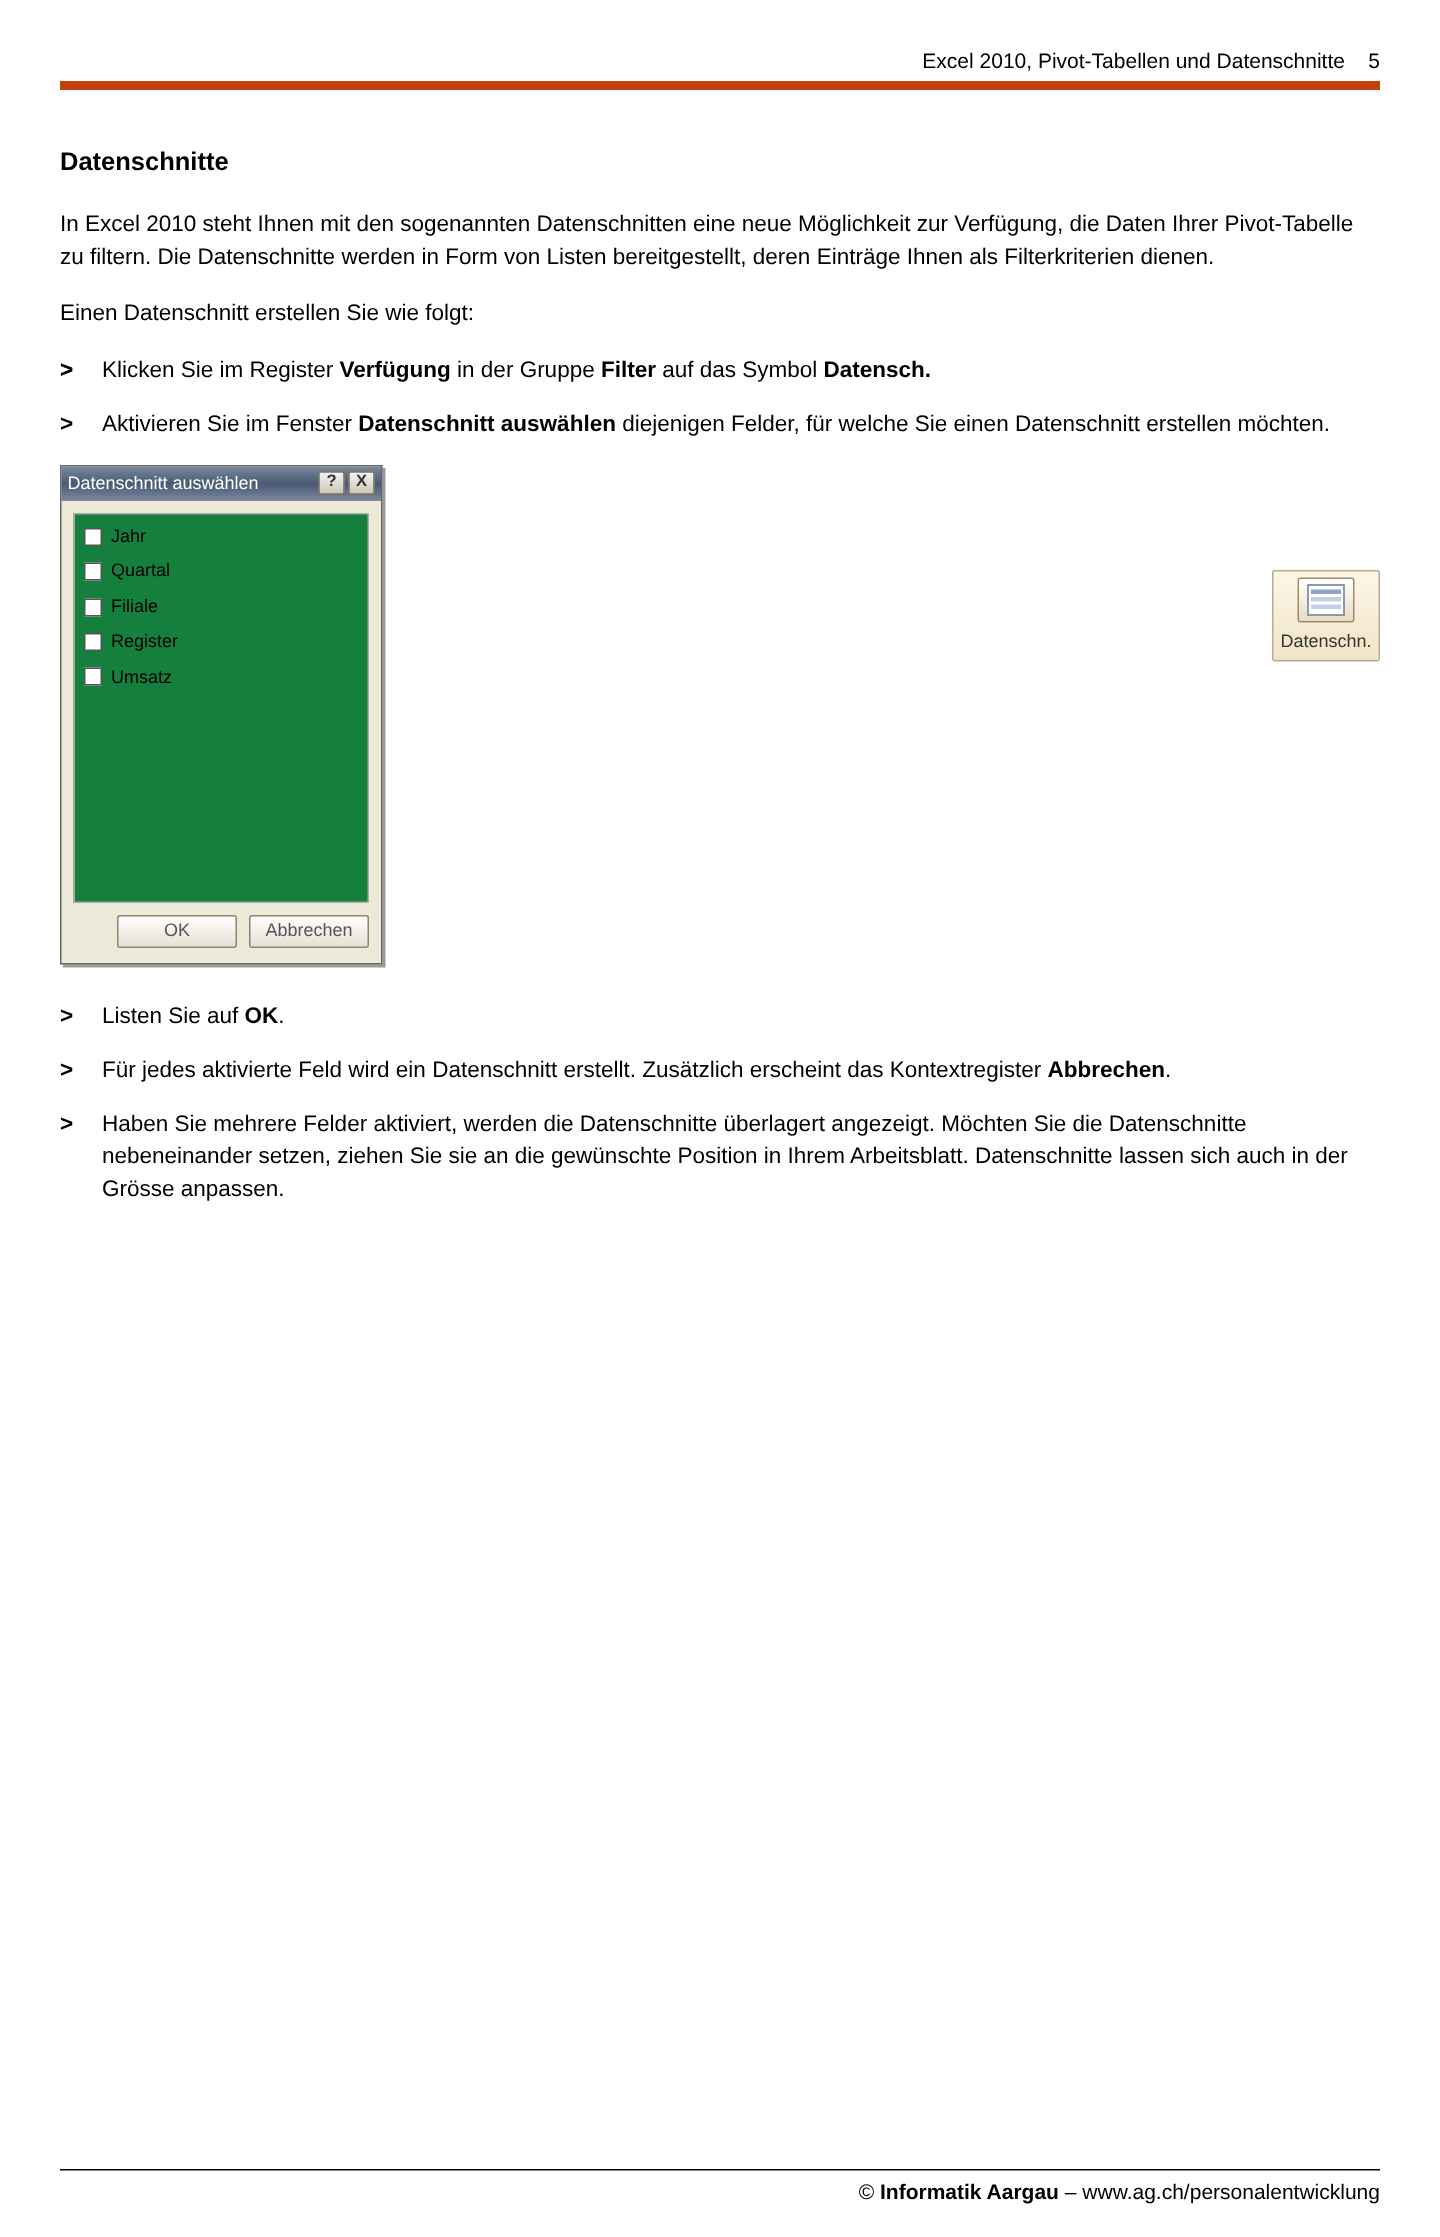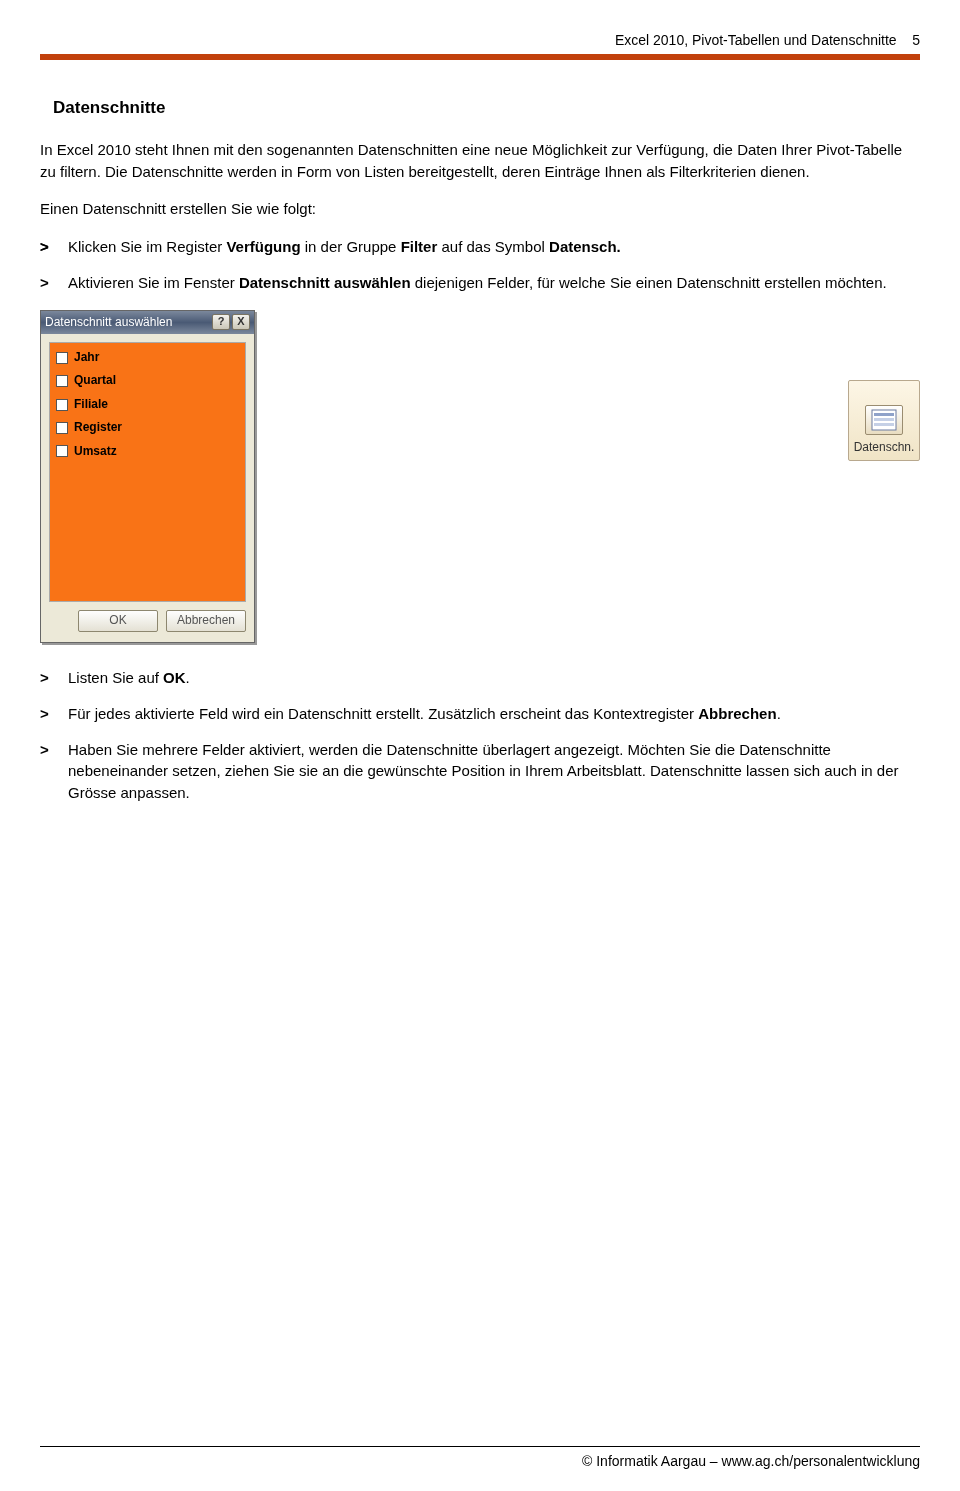--- a/index.html
+++ b/index.html
@@ -19,40 +19,39 @@
     text-align: right;
     font-size: 14px;
     border-bottom: 6px solid #c2410c;
     padding-bottom: 4px;
     margin-bottom: 36px;
   }
   .section-title {
     font-weight: bold;
     font-size: 17px;
     margin-bottom: 18px;
-    margin-left: 13px;
   }
   .para { margin-bottom: 16px; }
   .list { list-style: none; padding: 0; margin: 0 0 16px 0; }
   .list li { position: relative; padding-left: 28px; margin-bottom: 14px; }
   .list li .marker {
     position: absolute; left: 0; top: 0;
     font-weight: bold; font-size: 15px;
   }
   .bold { font-weight: bold; }
 
   
   .ribbon-icon {
     position: absolute;
     right: 40px;
     top: 380px;
     width: 72px;
     border: 1px solid #b8a88e;
     background: linear-gradient(#fdf6e6, #f0e4c6);
-    padding: 24px 4px 4px 4px;
+    padding: 4px 4px 4px 4px;
     text-align: center;
     font-size: 12px;
     color: #333;
     border-radius: 2px;
   }
   .ribbon-icon .icon-box {
     width: 38px; height: 30px;
     margin: 0 auto 4px auto;
     border: 1px solid #9a8c70;
     background: linear-gradient(#fff,#e8dcc0);
@@ -81,26 +80,25 @@
   .titlebar-controls { display:flex; gap:2px; }
   .titlebar-controls .tbtn {
     width: 18px; height: 16px;
     background: linear-gradient(#f3f2ed,#cbc7b8);
     border: 1px solid #7a7462;
     font-size: 11px; line-height: 13px; text-align: center;
     color: #333; font-weight: bold;
     border-radius: 2px;
   }
   .dialog .body {
-    background: #f97316;
+    background: #15803d;
     border: 1px solid #aaa;
     margin: 8px;
     padding: 6px 6px;
     height: 260px;
-    font-weight: bold;
   }
   .dialog .body .row {
     display:flex; align-items:center; gap:6px;
     margin-bottom: 6px;
     font-size: 12px; color:#000;
   }
   .dialog .body .row .cb {
     width:12px; height:12px; border:1px solid #555; background:#fff;
     display:inline-block;
   }
@@ -118,21 +116,21 @@
   }
 
   .footer-line {
     position: absolute;
     bottom: 20px; left: 40px; right: 40px;
     border-top: 1px solid #000;
     padding-top: 4px;
     text-align: right;
     font-size: 14px;
   }
-  .footer-line .copy { font-weight: normal; text-align: center; }
+  .footer-line .copy { font-weight: bold; text-align: center; }
 </style>
 </head>
 <body>
 
 <div class="header-line">
   <span>Excel 2010, Pivot-Tabellen und Datenschnitte</span>
   &nbsp;&nbsp;
   <span>5</span>
 </div>
 

